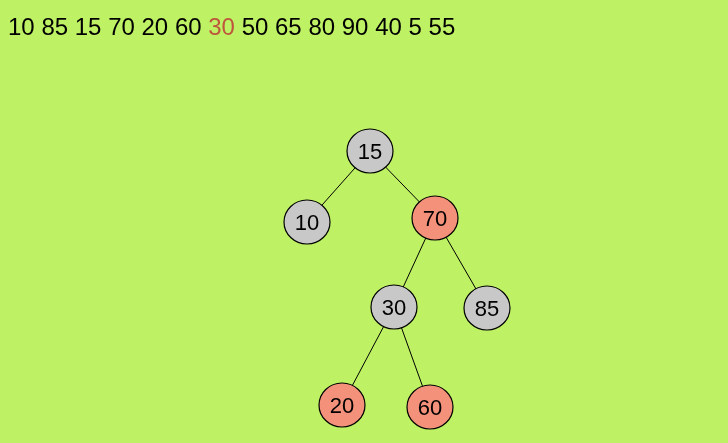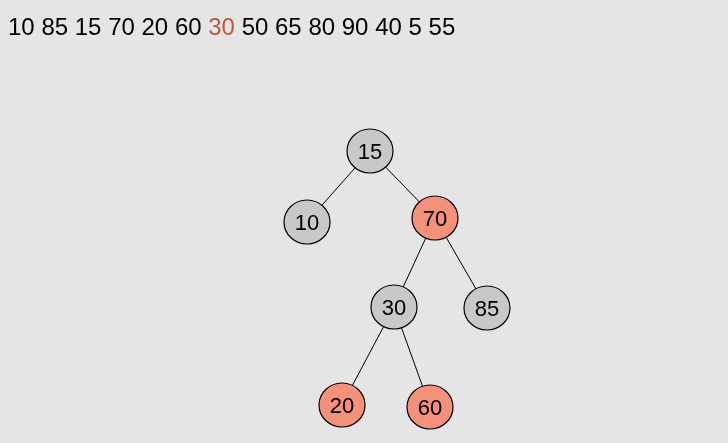--- a/index.html
+++ b/index.html
@@ -5,21 +5,21 @@
   html, body {
     margin: 0;
     padding: 0;
     background: #ffffff;
     font-family: "Liberation Sans", sans-serif;
   }
   #app-canvas {
     position: relative;
     width: 728px;
     height: 443px;
-    background: #e5e5e5;
+    background: #bef264;
     overflow: hidden;
   }
   #insertion-sequence {
     position: absolute;
     left: 8px;
     top: 13px;
     font-size: 24px;
     line-height: 1.15;
     color: #000000;
     white-space: pre;

